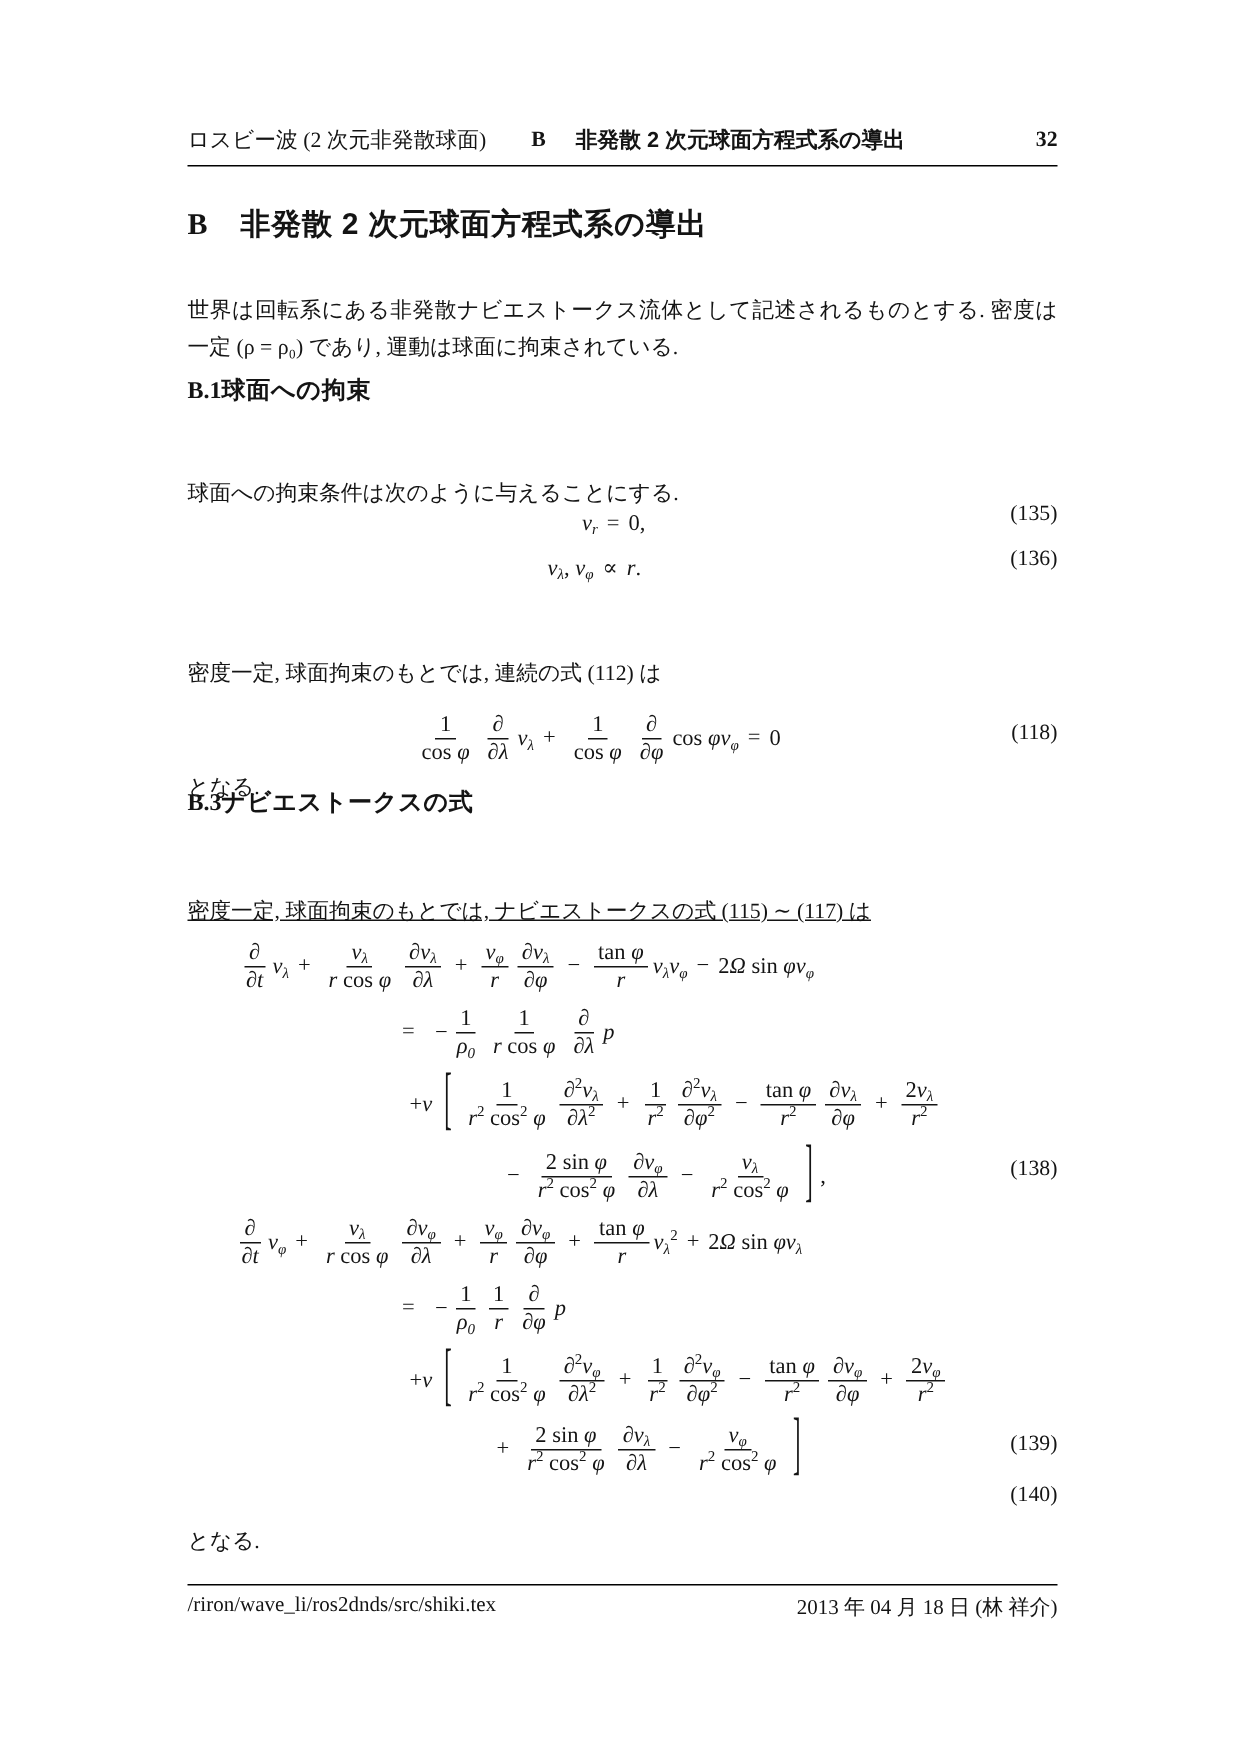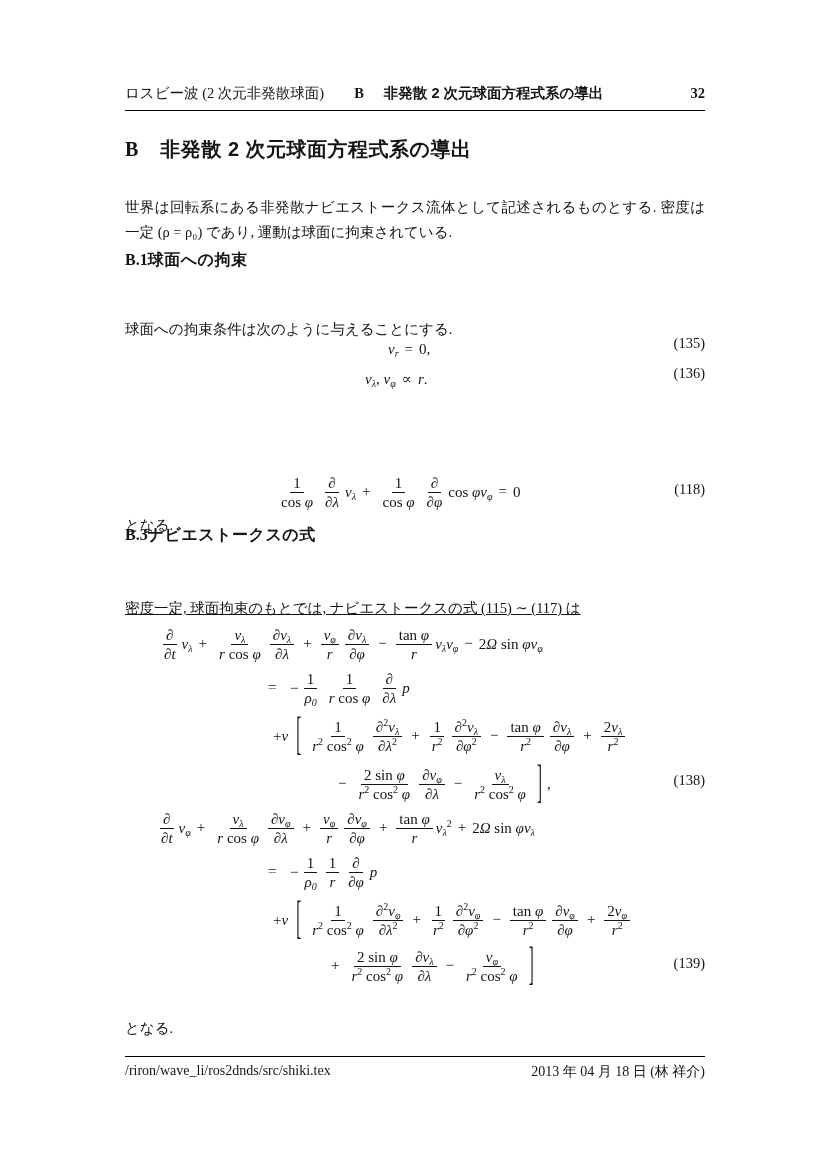--- a/index.html
+++ b/index.html
@@ -77,20 +77,21 @@
       <div class="eqrow" style="height: 30px; padding-left: 263px;">
         <span class="eqline"><span class="tk-i">v</span><sub>r</sub><span class="tk-o">=</span><span class="tk-r">0,</span></span>
         <span class="eqnum">(135)</span>
       </div>
       <div class="eqrow" style="height: 30px; padding-left: 240px;">
         <span class="eqline"><span class="tk-i">v</span><sub>λ</sub><span class="tk-r">, </span><span class="tk-i">v</span><sub>φ</sub><span class="tk-o">∝</span><span class="tk-i">r</span><span class="tk-r">.</span></span>
         <span class="eqnum">(136)</span>
       </div>
     </div>
 
+  <div class="abs para" style="top:437px;">密度一定, 球面拘束のもとでは, 連続の式 (112) は</div>
   <div class="eqgroup" style="top:466px;">
       <div class="eqrow" style="height: 46px; padding-left: 150px;">
         <span class="eqline"><span class="frac"><span class="fn"><span class="tk-r">1</span></span><span class="fd"><span class="tk-r">cos </span><span class="tk-i">φ</span></span></span><span class="frac"><span class="fn"><span class="tk-i">∂</span></span><span class="fd"><span class="tk-i">∂λ</span></span></span><span class="tk-i">v</span><sub>λ</sub><span class="tk-o">+</span><span class="frac"><span class="fn"><span class="tk-r">1</span></span><span class="fd"><span class="tk-r">cos </span><span class="tk-i">φ</span></span></span><span class="frac"><span class="fn"><span class="tk-i">∂</span></span><span class="fd"><span class="tk-i">∂φ</span></span></span><span class="tk-r">cos </span><span class="tk-i">φ</span><span class="tk-i">v</span><sub>φ</sub><span class="tk-o">=</span><span class="tk-r">0</span></span>
         <span class="eqnum">(118)</span>
       </div>
     </div>
   <div class="abs para" style="top:513px;">となる.</div>
 
   <div class="abs subsec" style="top:525px;">
     <span class="num">B.3</span>
@@ -117,20 +118,24 @@
       <div class="eqrow" style="height: 44px; padding-left: 137px;">
         <span class="eqline"><span class="tk-o">=</span><span style="display: inline-block; width: 0.5em;"></span><span class="tk-r">−</span><span class="frac"><span class="fn"><span class="tk-r">1</span></span><span class="fd"><span class="tk-i">ρ</span><sub>0</sub></span></span><span class="frac"><span class="fn"><span class="tk-r">1</span></span><span class="fd"><span class="tk-i">r</span></span></span><span class="frac"><span class="fn"><span class="tk-i">∂</span></span><span class="fd"><span class="tk-i">∂φ</span></span></span><span class="tk-i">p</span></span>
       </div>
       <div class="eqrow" style="height: 48px; padding-left: 148px;">
         <span class="eqline"><span class="tk-r">+</span><span class="tk-i">ν</span><span style="display: inline-block; width: 0.2em;"></span><span class="tk-b">[</span><span class="frac"><span class="fn"><span class="tk-r">1</span></span><span class="fd"><span class="tk-i">r</span><sup>2</sup><span class="tk-r"> cos</span><sup>2</sup><span class="tk-i"> φ</span></span></span><span class="frac"><span class="fn"><span class="tk-i">∂</span><sup>2</sup><span class="tk-i">v</span><sub>φ</sub></span><span class="fd"><span class="tk-i">∂λ</span><sup>2</sup></span></span><span class="tk-o">+</span><span class="frac"><span class="fn"><span class="tk-r">1</span></span><span class="fd"><span class="tk-i">r</span><sup>2</sup></span></span><span class="frac"><span class="fn"><span class="tk-i">∂</span><sup>2</sup><span class="tk-i">v</span><sub>φ</sub></span><span class="fd"><span class="tk-i">∂φ</span><sup>2</sup></span></span><span class="tk-o">−</span><span class="frac"><span class="fn"><span class="tk-r">tan </span><span class="tk-i">φ</span></span><span class="fd"><span class="tk-i">r</span><sup>2</sup></span></span><span class="frac"><span class="fn"><span class="tk-i">∂v</span><sub>φ</sub></span><span class="fd"><span class="tk-i">∂φ</span></span></span><span class="tk-o">+</span><span class="frac"><span class="fn"><span class="tk-r">2</span><span class="tk-i">v</span><sub>φ</sub></span><span class="fd"><span class="tk-i">r</span><sup>2</sup></span></span></span>
       </div>
       <div class="eqrow" style="height: 46px; padding-left: 200px;">
         <span class="eqline"><span class="tk-o">+</span><span class="frac"><span class="fn"><span class="tk-r">2 sin </span><span class="tk-i">φ</span></span><span class="fd"><span class="tk-i">r</span><sup>2</sup><span class="tk-r"> cos</span><sup>2</sup><span class="tk-i"> φ</span></span></span><span class="frac"><span class="fn"><span class="tk-i">∂v</span><sub>λ</sub></span><span class="fd"><span class="tk-i">∂λ</span></span></span><span class="tk-o">−</span><span class="frac"><span class="fn"><span class="tk-i">v</span><sub>φ</sub></span><span class="fd"><span class="tk-i">r</span><sup>2</sup><span class="tk-r"> cos</span><sup>2</sup><span class="tk-i"> φ</span></span></span><span class="tk-b">]</span></span>
         <span class="eqnum">(139)</span>
       </div>
+      <div class="eqrow" style="height: 22px; padding-left: 0px;">
+        <span class="eqline"></span>
+        <span class="eqnum">(140)</span>
+      </div>
     </div>
   <div class="abs para" style="top:1016px;">となる.</div>
 
   <div class="abs ftr-rule" style="top:1056px;"></div>
   <div class="abs ftr" style="top:1057px;gap:31px;">
     <span>/riron/wave_li/ros2dnds/src/shiki.tex</span>
     <span>2013 年 04 月 18 日 (林 祥介)</span>
   </div>
 
 </div>

